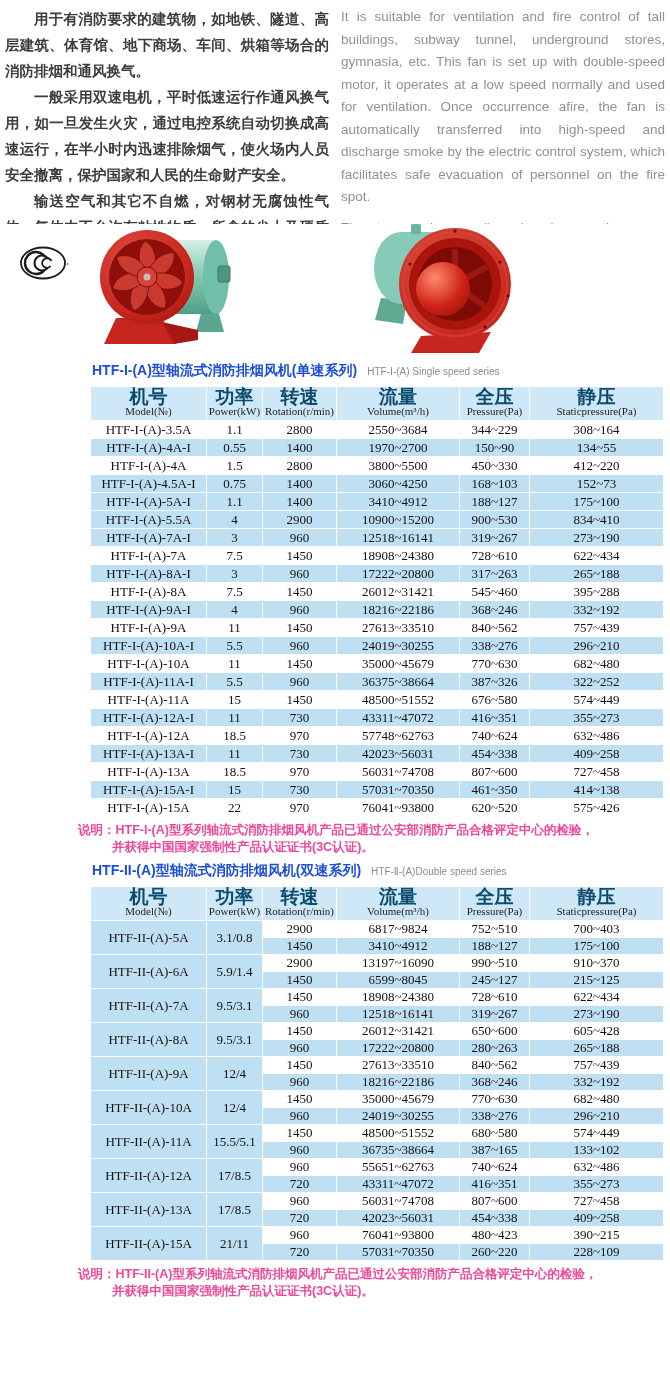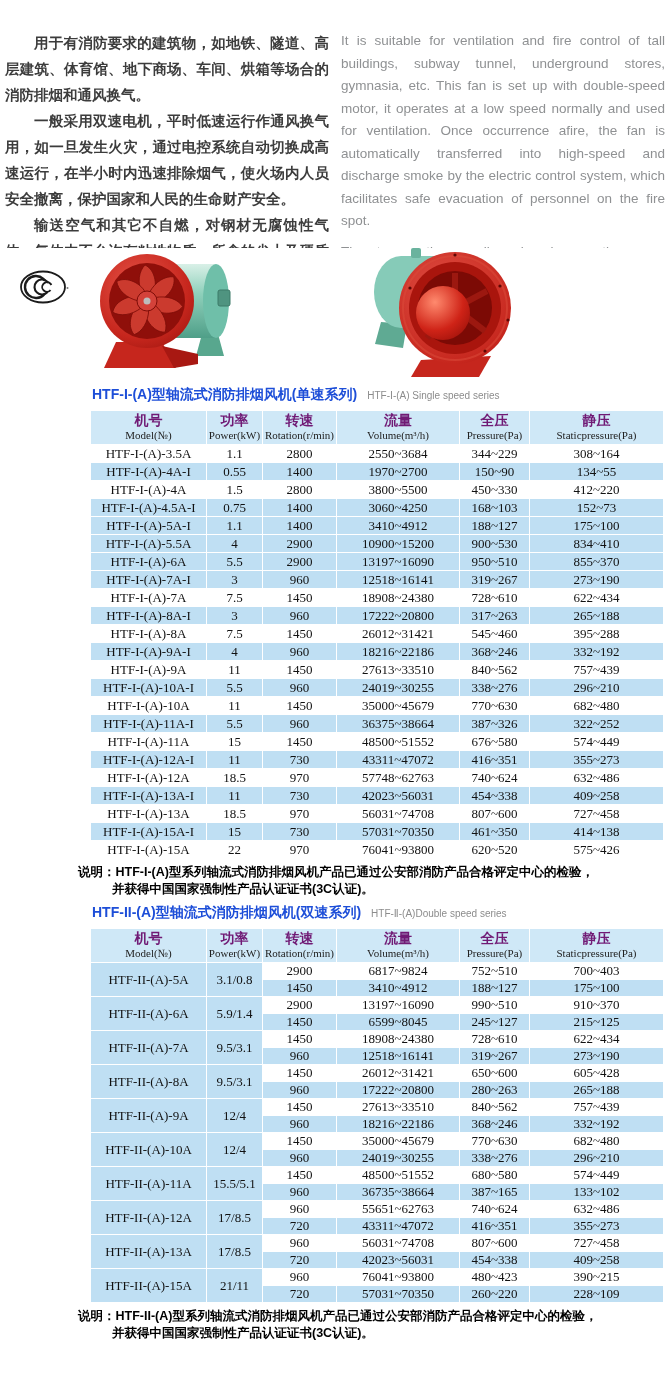--- a/index.html
+++ b/index.html
@@ -1,50 +1,50 @@
 <!DOCTYPE html>
 <html><head>
 <meta charset="utf-8">
 <style>
   html,body{margin:0;padding:0;background:#fff;}
   .page{position:relative;width:670px;height:1380px;background:#fff;overflow:hidden;
         font-family:"Liberation Sans","DejaVu Sans",sans-serif;}
   
-  .intro{display:flex;gap:12px;padding:6px 5px 0 5px;height:218px;overflow:hidden;margin-top:24px;}
+  .intro{display:flex;gap:12px;padding:6px 5px 0 5px;height:218px;overflow:hidden;}
   .col{width:325px;}
   .zp{margin:0;color:#3c3c3c;font-size:14.5px;line-height:26px;font-weight:600;
       text-align:justify;text-indent:2em;}
   .ep{margin:0 0 8px 0;color:#8f9193;font-size:13.5px;line-height:22.5px;text-align:justify;}
   
   .media{position:relative;height:132px;}
   .ccc{position:absolute;left:18px;top:20px;}
   .fan1{position:absolute;left:100px;top:0;}
   .fan2{position:absolute;left:365px;top:-2px;}
   
   .ttl{margin:6px 0 4px 92px;height:20px;display:flex;align-items:baseline;}
   .tzh{color:#1d4ed8;font-size:14px;font-weight:bold;}
   .ten{color:#8c8c8c;font-size:10px;margin-left:10px;}
   
   table.spec{border-collapse:collapse;table-layout:fixed;width:573px;margin-left:90px;}
   table.spec col.c1{width:116px}table.spec col.c2{width:56px}table.spec col.c3{width:74px}
   table.spec col.c4{width:123px}table.spec col.c5{width:70px}table.spec col.c6{width:134px}
   table.spec th{background:#cfe8f7;border:1px solid #fff;padding:2px 0;font-weight:normal;}
-  table.spec th .hz{font-size:14px;font-weight:bold;color:#701a75;line-height:16px;
+  table.spec th .hz{font-size:19px;font-weight:bold;color:#0c4a6e;line-height:16px;
       font-family:"Liberation Serif","DejaVu Serif",serif;}
   table.spec th .he{font-size:11px;color:#222;line-height:13px;
       font-family:"Liberation Serif","DejaVu Serif",serif;}
   table.spec td{border:1px solid #fff;text-align:center;padding:0;
       font-family:"Liberation Serif","DejaVu Serif",serif;font-size:13px;color:#111;}
   #t1 td{height:17px;}
   #t2 td{height:16px;}
   tr.w td{background:#ffffff;}
   tr.b td{background:#bfdff3;}
   td.mcell{background:#bfdff3 !important;}
   
-  .note{margin:5px 0 0 78px;color:#000000;font-size:12.5px;font-weight:600;line-height:17px;}
+  .note{margin:5px 0 0 78px;color:#ec4899;font-size:12.5px;font-weight:600;line-height:17px;}
   .note .n2{padding-left:34px;}
 </style>
 </head>
 <body>
 
 <div class="page">
 
   <section class="intro">
     <div class="col">
       <p class="zp">用于有消防要求的建筑物，如地铁、隧道、高层建筑、体育馆、地下商场、车间、烘箱等场合的消防排烟和通风换气。</p>
@@ -245,28 +245,20 @@
         </tr>
         <tr class="b">
           <td>HTF-I-(A)-5.5A</td>
           <td>4</td>
           <td>2900</td>
           <td>10900~15200</td>
           <td>900~530</td>
           <td>834~410</td>
         </tr>
         <tr class="b">
-          <td>HTF-I-(A)-6A</td>
-          <td>5.5</td>
-          <td>2900</td>
-          <td>13197~16090</td>
-          <td>950~510</td>
-          <td>855~370</td>
-        </tr>
-        <tr class="b">
           <td>HTF-I-(A)-7A-I</td>
           <td>3</td>
           <td>960</td>
           <td>12518~16141</td>
           <td>319~267</td>
           <td>273~190</td>
         </tr>
         <tr class="w">
           <td>HTF-I-(A)-7A</td>
           <td>7.5</td>

